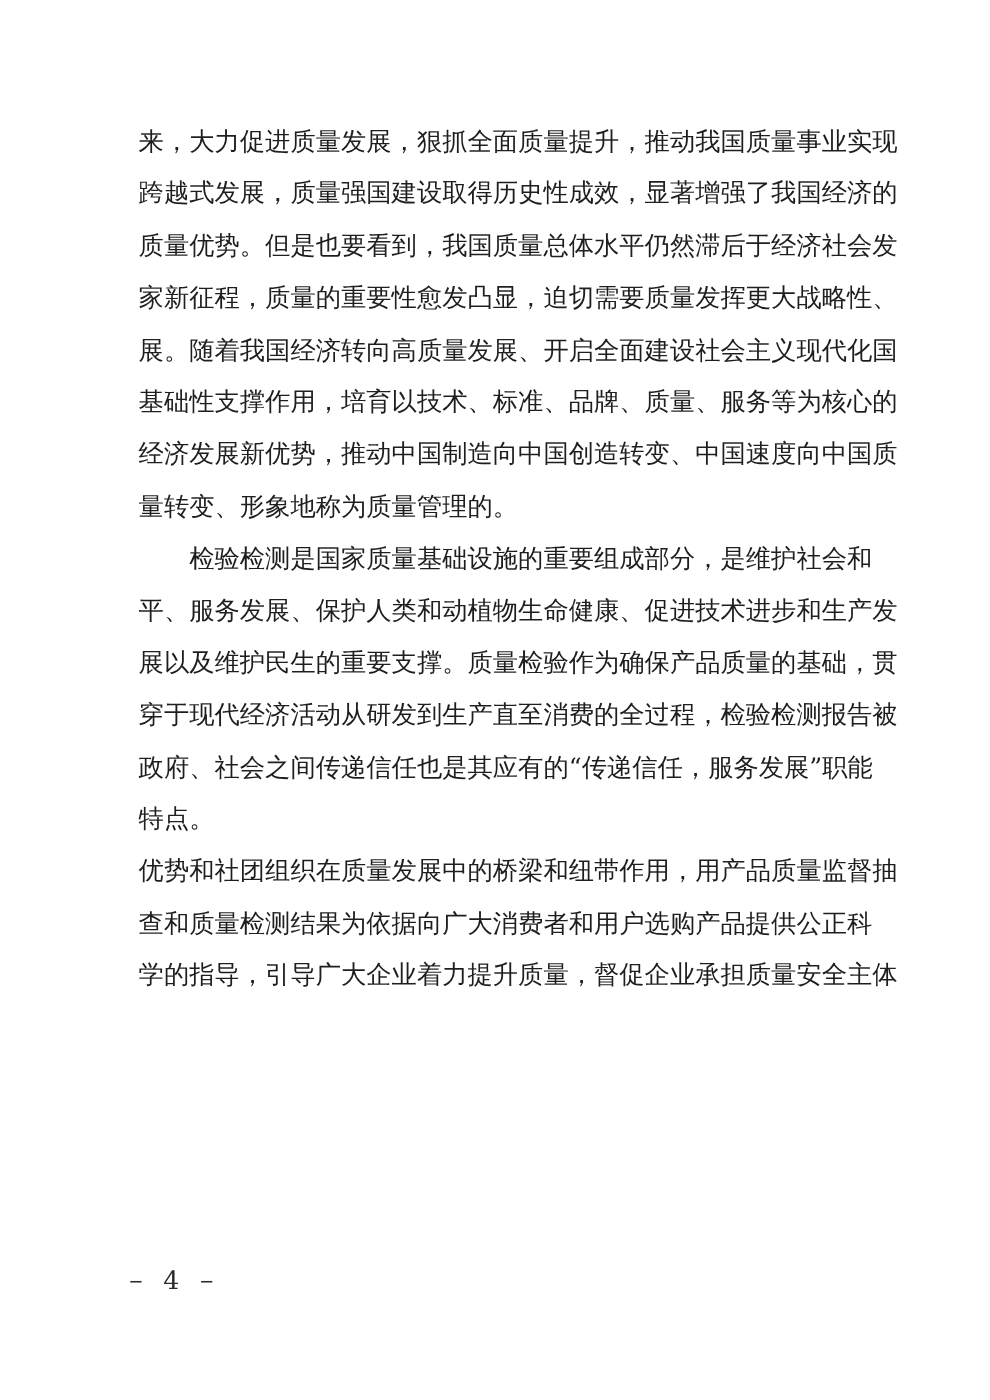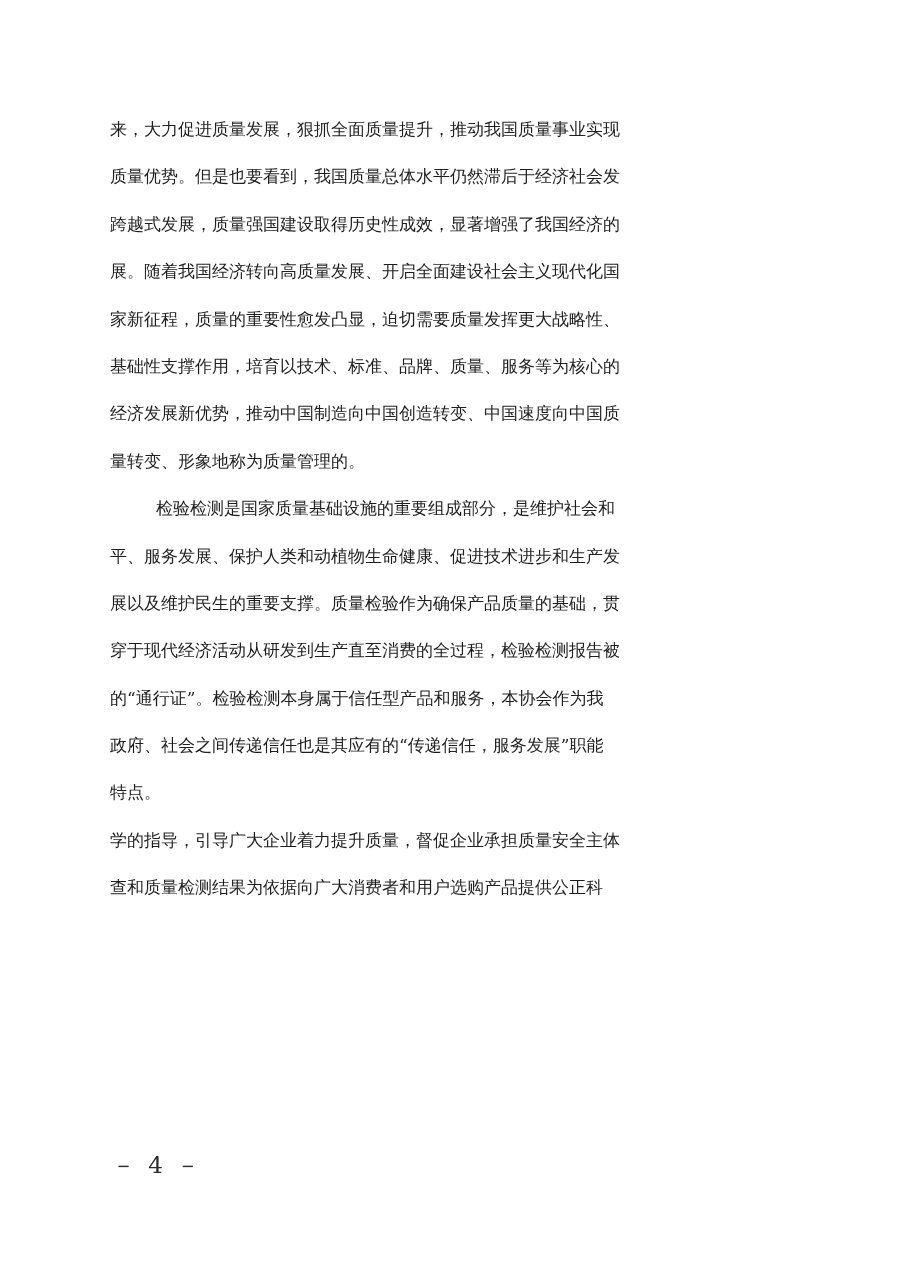--- a/index.html
+++ b/index.html
@@ -18,25 +18,26 @@
   }
   .text-block {
     position: absolute;
     left: 110px;
     top: 106px;
     width: 684px;
   }
   .line {
     height: 47.4px;
     line-height: 47.4px;
-    font-size: 17px;
+    font-size: 23px;
     color: #1e1e1e;
     letter-spacing: 0;
     white-space: nowrap;
     text-align: left;
+    margin-left: 16px;
   }
   .line.indent {
     text-indent: 46px;
   }
   .page-number {
     position: absolute;
     left: 112px;
     top: 1150px;
     height: 30px;
     line-height: 30px;
@@ -45,31 +46,31 @@
     letter-spacing: 3px;
     white-space: nowrap;
   }
 </style>
 </head>
 <body>
 
 <div class="page">
   <div class="text-block">
     <div class="line">来，大力促进质量发展，狠抓全面质量提升，推动我国质量事业实现</div>
+    <div class="line">跨越式发展，质量强国建设取得历史性成效，显著增强了我国经济的</div>
     <div class="line">质量优势。但是也要看到，我国质量总体水平仍然滞后于经济社会发</div>
-    <div class="line">跨越式发展，质量强国建设取得历史性成效，显著增强了我国经济的</div>
+    <div class="line">家新征程，质量的重要性愈发凸显，迫切需要质量发挥更大战略性、</div>
     <div class="line">展。随着我国经济转向高质量发展、开启全面建设社会主义现代化国</div>
-    <div class="line">家新征程，质量的重要性愈发凸显，迫切需要质量发挥更大战略性、</div>
     <div class="line">基础性支撑作用，培育以技术、标准、品牌、质量、服务等为核心的</div>
     <div class="line">经济发展新优势，推动中国制造向中国创造转变、中国速度向中国质</div>
     <div class="line">量转变、形象地称为质量管理的。</div>
     <div class="line indent">检验检测是国家质量基础设施的重要组成部分，是维护社会和</div>
     <div class="line">平、服务发展、保护人类和动植物生命健康、促进技术进步和生产发</div>
     <div class="line">展以及维护民生的重要支撑。质量检验作为确保产品质量的基础，贯</div>
     <div class="line">穿于现代经济活动从研发到生产直至消费的全过程，检验检测报告被</div>
-    <div class="line">的“通行证”。检验检测本身属于信任型产品和服务，本协会作为我</div>
     <div class="line">政府、社会之间传递信任也是其应有的“传递信任，服务发展”职能</div>
     <div class="line">特点。</div>
+    <div class="line">优势和社团组织在质量发展中的桥梁和纽带作用，用产品质量监督抽</div>
+    <div class="line">查和质量检测结果为依据向广大消费者和用户选购产品提供公正科</div>
     <div class="line">学的指导，引导广大企业着力提升质量，督促企业承担质量安全主体</div>
-    <div class="line">查和质量检测结果为依据向广大消费者和用户选购产品提供公正科</div>
   </div>
   <div class="page-number">－ 4 －</div>
 </div>
 
 </body></html>

